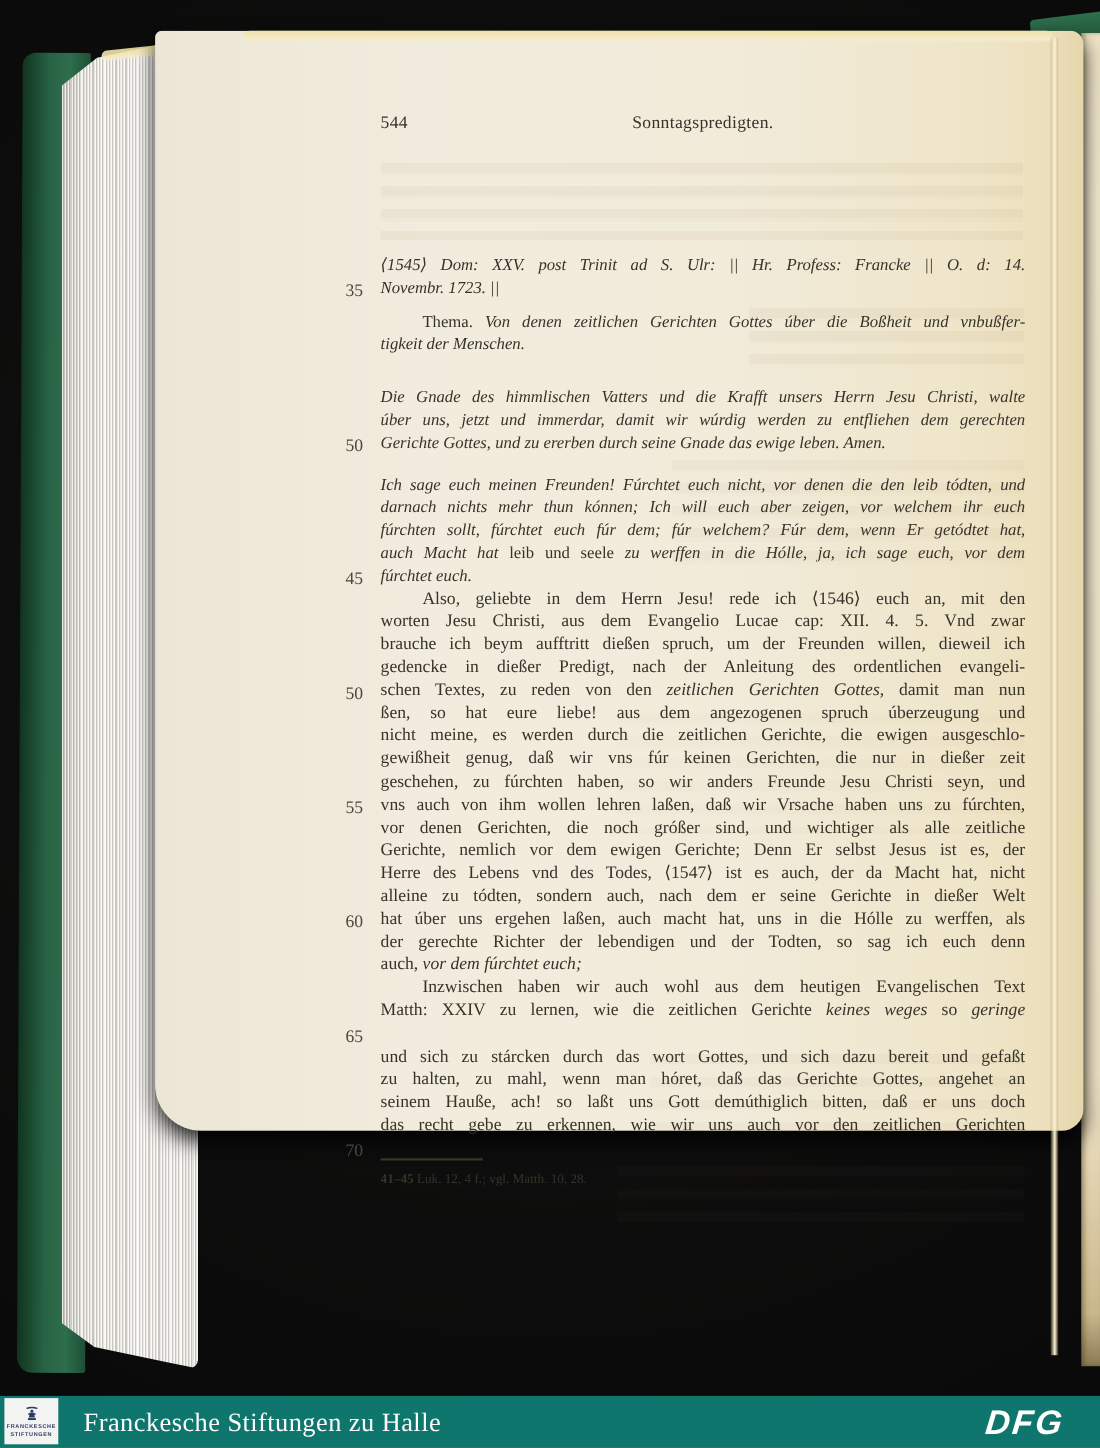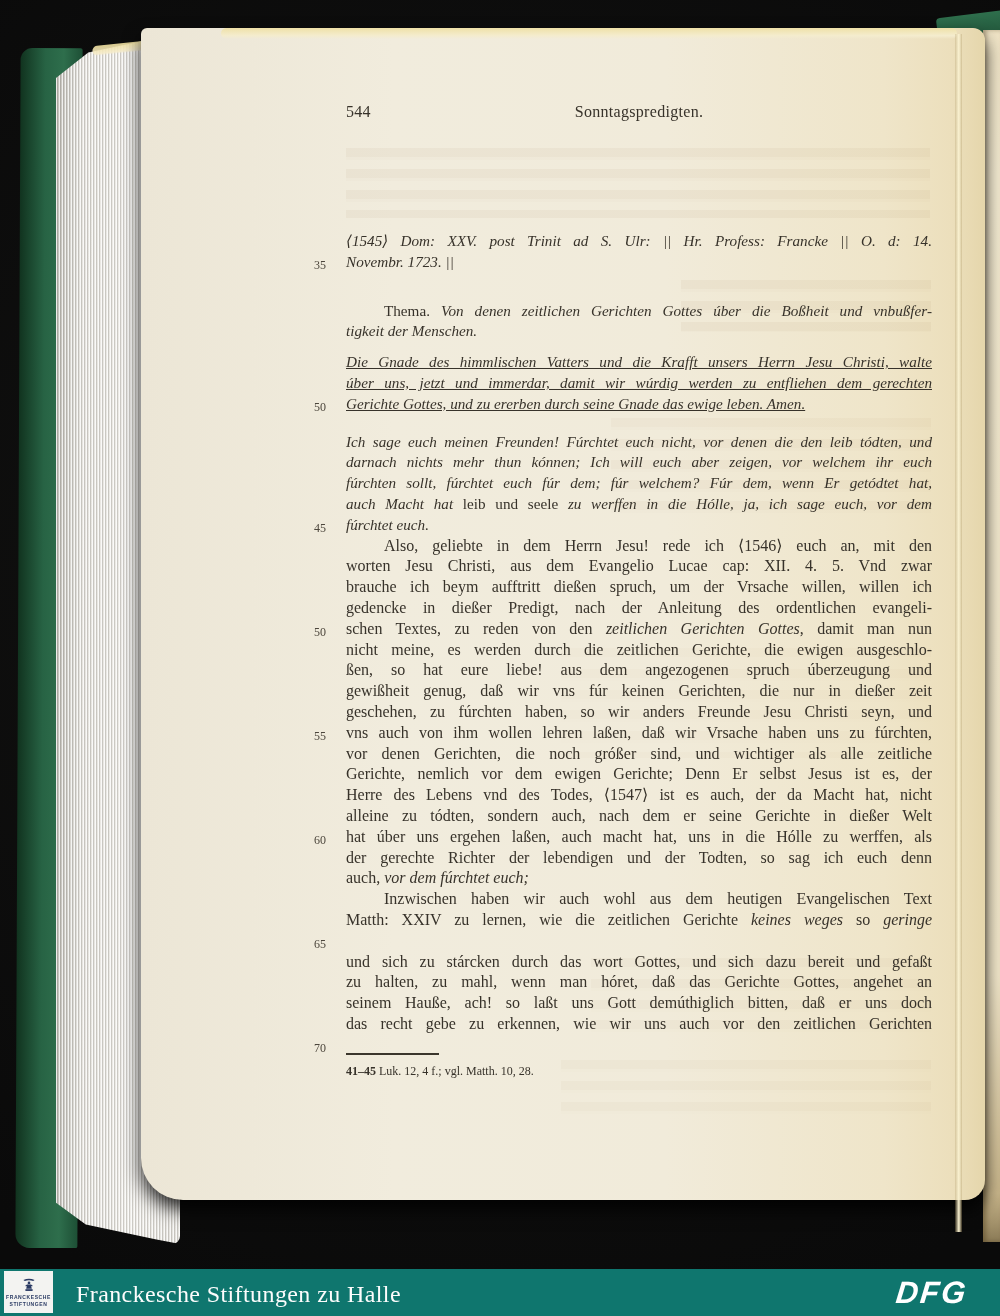--- a/index.html
+++ b/index.html
@@ -22,21 +22,21 @@
       linear-gradient(90deg,#b7b4ae 0%,#e6e4df 20%,#f1efeb 60%,#e3e1dc 100%);
     clip-path:polygon(26% 1.7%,86% .4%,100% 0,100% 100%,80% 99.6%,24% 98.4%,0 96.6%,0 3.8%);
     border-radius:8px;}
   .stack-gilt{position:absolute;left:92px;top:38px;width:160px;height:10px;
     background:linear-gradient(180deg,#efdf9d,#f6eccb 80%,transparent);
     transform:rotate(-6deg);border-radius:6px;opacity:.9;}
   .right-strip{position:absolute;right:0;top:30px;width:17px;height:1212px;
     background:linear-gradient(180deg,#f0e4c6 0%,#f5ecd2 12%,#f3e8cb 78%,#c9b68b 96%,#8a7a56 100%);
     box-shadow:inset 3px 0 4px rgba(60,40,10,.35);}
   
-  .page{position:absolute;left:141px;top:28px;width:844px;height:1172px;
+  .page{position:absolute;left:141px;top:28px;width:844px;height:1000px;
     background:
       linear-gradient(90deg,#ece6d6 0%,#f1ecdd 30%,#f1ebda 62%,#efe5c9 88%,#ecdfbc 96%,#e5d6ab 100%),
       #f0ead9;
     border-radius:6px 12px 20px 42px;
     box-shadow:0 10px 18px rgba(0,0,0,.8);}
   .page-gilt-top{position:absolute;left:80px;right:28px;top:0;height:11px;
     background:linear-gradient(180deg,#efe1a8 0%,#f4ecce 70%,transparent 100%);
     border-radius:6px;}
   .crease{position:absolute;right:23px;top:6px;width:7px;height:1198px;
     background:linear-gradient(90deg,rgba(150,125,70,.25),#fbf3d2 55%,rgba(150,125,70,.3));}
@@ -51,31 +51,31 @@
   .g6{left:420px;top:1032px;width:370px;height:58px;opacity:.35;}
   
   .header-row{position:absolute;left:205px;top:75px;width:586px;color:#37322a;
     font-size:16px;letter-spacing:.3px;}
   .pagenum{position:absolute;left:0;top:0;}
   .running-title{position:absolute;left:0;right:0;text-align:center;}
   .textcol{position:absolute;left:205px;top:203px;width:586px;color:#37322a;
     font-size:16px;line-height:20.8px;}
   .block{margin:0;}
   .b-rubric,.b-thema,.b-gnade,.b-ichsage{font-size:15.2px;}
-  .b-thema{margin-top:28px;}
-  .b-gnade{margin-top:10px;text-decoration:underline;}
+  .b-thema{margin-top:10px;}
+  .b-gnade{margin-top:27px;}
   .b-ichsage{margin-top:17px;}
   .line{position:relative;height:20.8px;text-align:justify;text-align-last:justify;}
   .line.end{text-align-last:left;}
   .line.indent{text-indent:38px;}
   .it{font-style:italic;}
   .ro{font-style:normal;}
   .bold{font-weight:bold;}
   .num{position:absolute;left:-32px;top:3px;width:26px;text-align:left;
-    font-size:12px;font-style:normal;color:#4c463c;}
+    font-size:16px;font-style:normal;color:#4c463c;}
   .footnote-rule{position:absolute;left:205px;top:1025px;width:93px;height:2px;background:#3b362c;}
   .footnote{position:absolute;left:205px;top:1036px;width:586px;font-size:12px;color:#37322a;}
   
   .bar{position:absolute;left:0;top:1269px;width:1000px;height:49px;background:#0f766e;}
   .logo-box{position:absolute;left:4px;top:2px;width:49px;height:42px;background:#f3f3f1;
     display:flex;flex-direction:column;align-items:center;justify-content:center;gap:1px;}
   .logo-emblem{width:16px;height:17px;}
   .logo-text{font-family:"Liberation Sans",sans-serif;font-weight:bold;font-size:5px;
     line-height:5.5px;letter-spacing:.6px;color:#2a3a63;text-align:center;}
   .institution{position:absolute;left:76px;top:50%;transform:translateY(-50%);
@@ -127,25 +127,25 @@
         <div class="block b-ichsage">
           <div class="line"><span class="it">Ich sage euch meinen Freunden! Fúrchtet euch nicht, vor denen die den leib tódten, und</span></div>
           <div class="line"><span class="it">darnach nichts mehr thun kónnen; Ich will euch aber zeigen, vor welchem ihr euch</span></div>
           <div class="line"><span class="it">fúrchten sollt, fúrchtet euch fúr dem; fúr welchem? Fúr dem, wenn Er getódtet hat,</span></div>
           <div class="line"><span class="it">auch Macht hat </span><span class="ro">leib und seele </span><span class="it">zu werffen in die Hólle, ja, ich sage euch, vor dem</span></div>
           <div class="line end"><span class="num">45</span><span class="it">fúrchtet euch.</span></div>
         </div>
         <div class="block b-body">
           <div class="line indent"><span class="ro">Also, geliebte in dem Herrn Jesu! rede ich ⟨1546⟩ euch an, mit den</span></div>
           <div class="line"><span class="ro">worten Jesu Christi, aus dem Evangelio Lucae cap: XII. 4. 5. Vnd zwar</span></div>
-          <div class="line"><span class="ro">brauche ich beym aufftritt dießen spruch, um der Vrsache willen, willen ich</span></div>
+          <div class="line"><span class="ro">brauche ich beym aufftritt dießen spruch, um der Freunden willen, dieweil ich</span></div>
           <div class="line"><span class="ro">gedencke in dießer Predigt, nach der Anleitung des ordentlichen evangeli-</span></div>
           <div class="line"><span class="num">50</span><span class="ro">schen Textes, zu reden von den </span><span class="it">zeitlichen Gerichten Gottes</span><span class="ro">, damit man nun</span></div>
+          <div class="line"><span class="ro">ßen, so hat eure liebe! aus dem angezogenen spruch úberzeugung und</span></div>
           <div class="line"><span class="ro">nicht meine, es werden durch die zeitlichen Gerichte, die ewigen ausgeschlo-</span></div>
-          <div class="line"><span class="ro">ßen, so hat eure liebe! aus dem angezogenen spruch úberzeugung und</span></div>
           <div class="line"><span class="ro">gewißheit genug, daß wir vns fúr keinen Gerichten, die nur in dießer zeit</span></div>
           <div class="line"><span class="ro">geschehen, zu fúrchten haben, so wir anders Freunde Jesu Christi seyn, und</span></div>
           <div class="line"><span class="num">55</span><span class="ro">vns auch von ihm wollen lehren laßen, daß wir Vrsache haben uns zu fúrchten,</span></div>
           <div class="line"><span class="ro">vor denen Gerichten, die noch gróßer sind, und wichtiger als alle zeitliche</span></div>
           <div class="line"><span class="ro">Gerichte, nemlich vor dem ewigen Gerichte; Denn Er selbst Jesus ist es, der</span></div>
           <div class="line"><span class="ro">Herre des Lebens vnd des Todes, ⟨1547⟩ ist es auch, der da Macht hat, nicht</span></div>
           <div class="line"><span class="ro">alleine zu tódten, sondern auch, nach dem er seine Gerichte in dießer Welt</span></div>
           <div class="line"><span class="num">60</span><span class="ro">hat úber uns ergehen laßen, auch macht hat, uns in die Hólle zu werffen, als</span></div>
           <div class="line"><span class="ro">der gerechte Richter der lebendigen und der Todten, so sag ich euch denn</span></div>
           <div class="line end"><span class="ro">auch, </span><span class="it">vor dem fúrchtet euch;</span></div>

